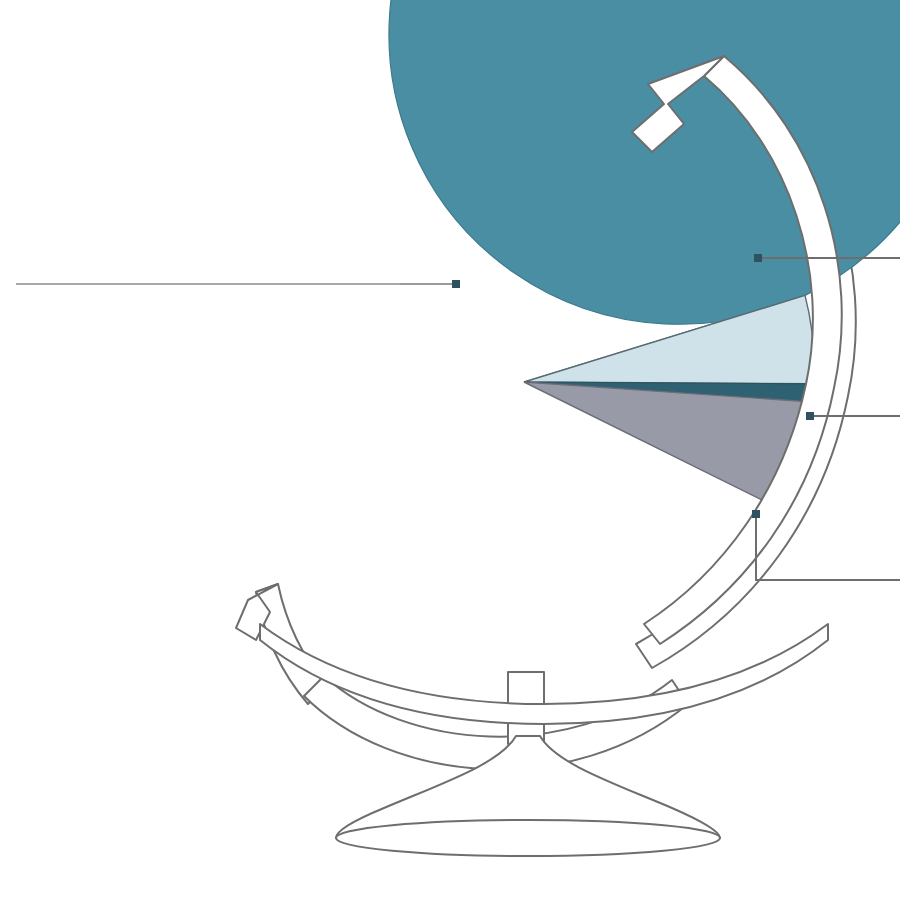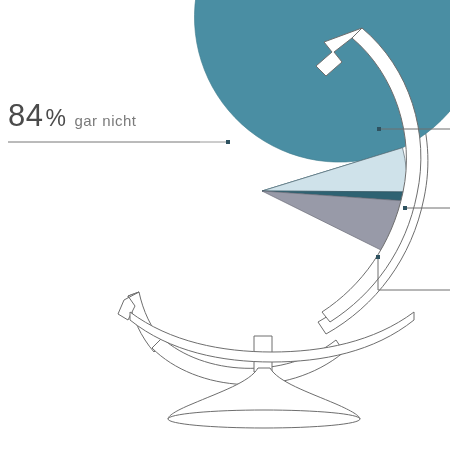--- a/index.html
+++ b/index.html
@@ -192,17 +192,14 @@
     <g>
       <rect x="226" y="140" width="4" height="4" fill="#2e5260"></rect>
       <rect x="377" y="127" width="4" height="4" fill="#2e5260"></rect>
       <rect x="403" y="206" width="4" height="4" fill="#2e5260"></rect>
       <rect x="376" y="255" width="4" height="4" fill="#2e5260"></rect>
     </g>
 
     <line x1="8" y1="142" x2="200" y2="142" stroke="#a8a8a8" stroke-width="1"></line>
   </svg>
 
-  <div class="label-pct">
-    <span class="num">84</span><span class="sym">%</span><span class="cap">gar nicht</span>
-  </div>
 
 </div>
 
 </body></html>

